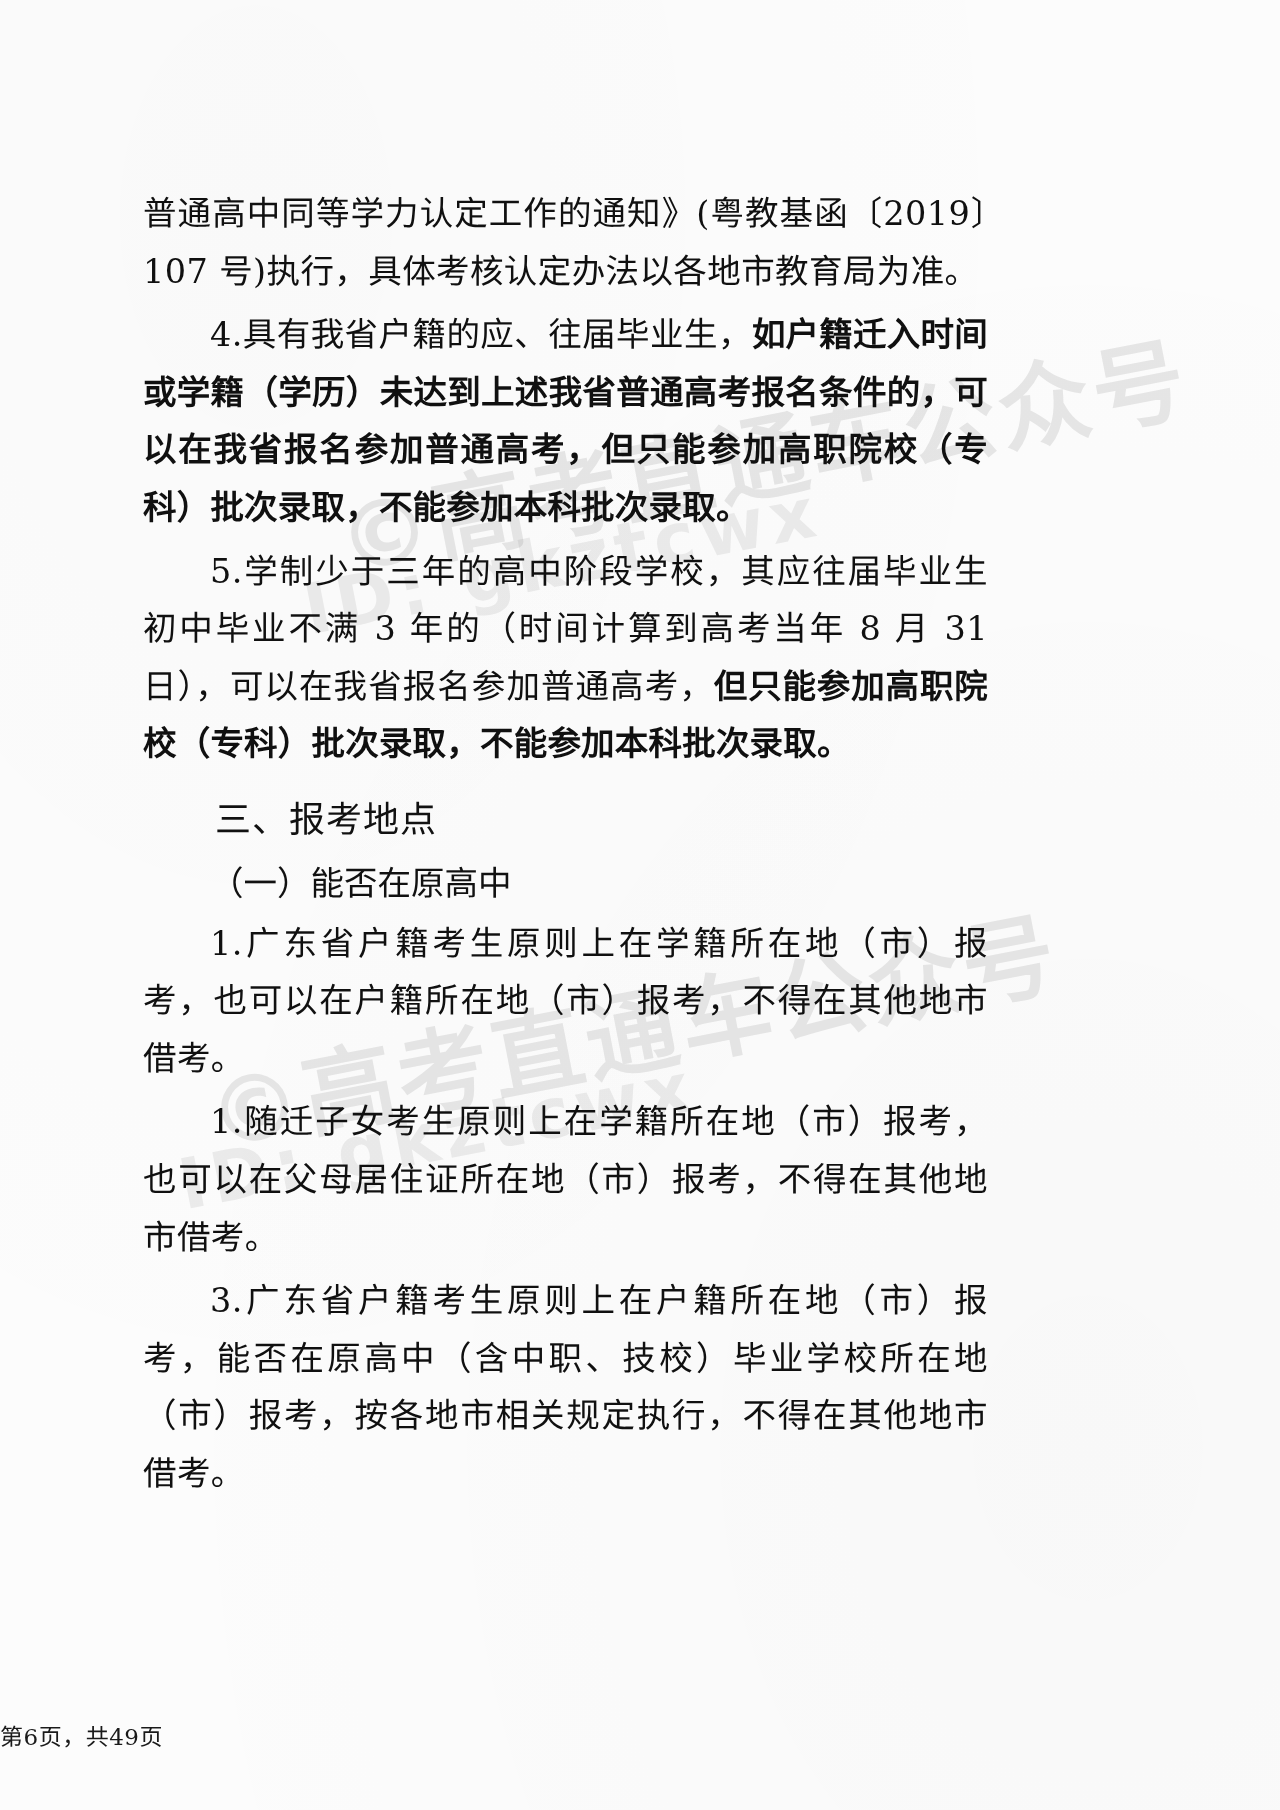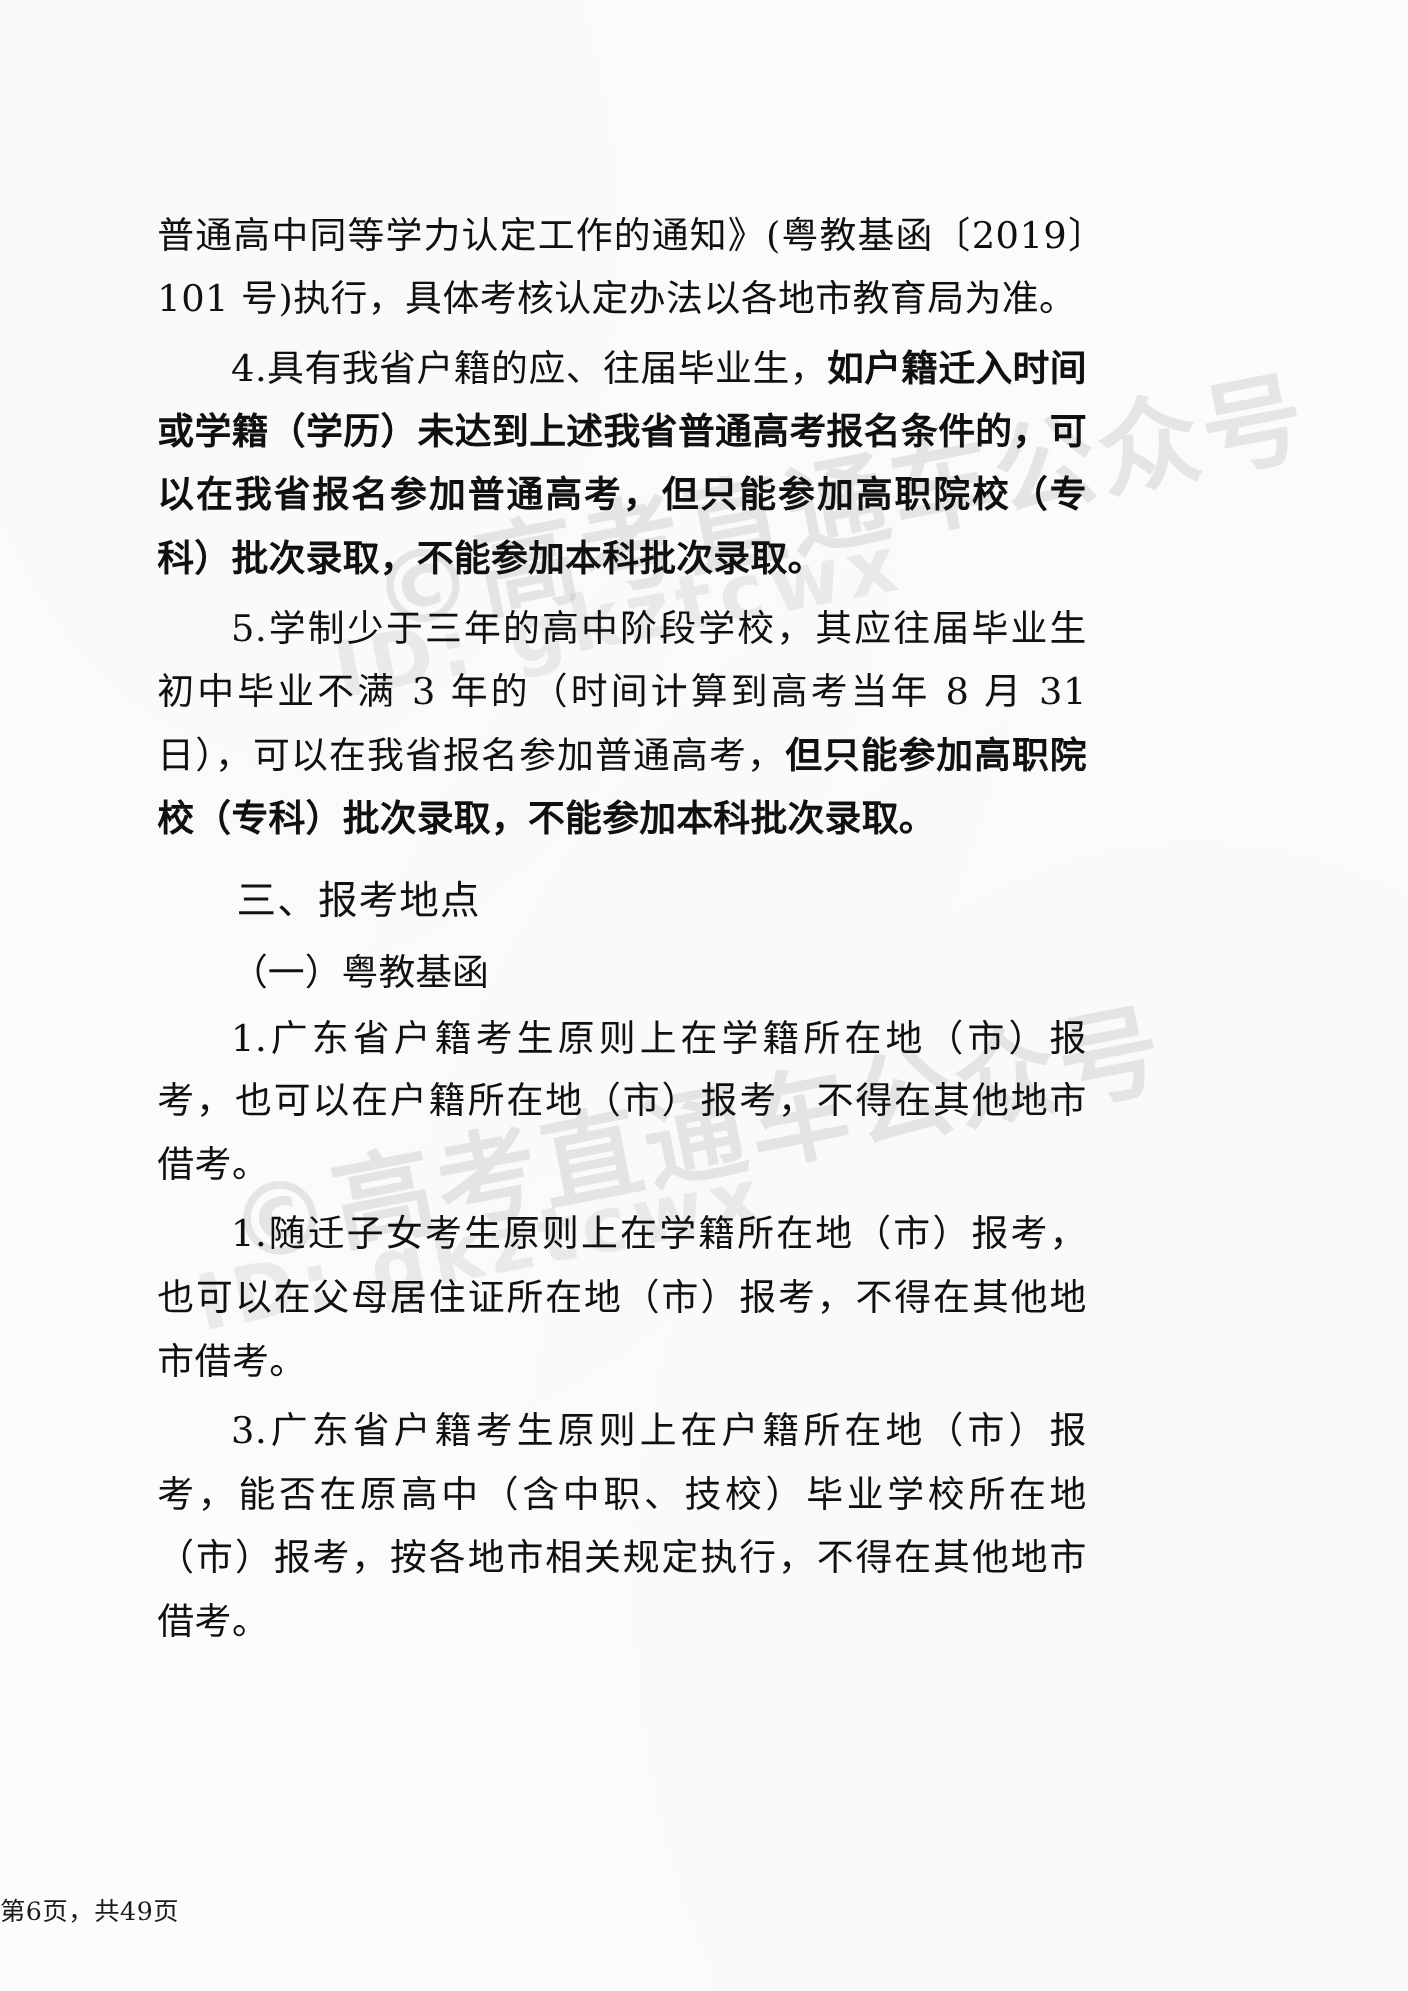--- a/index.html
+++ b/index.html
@@ -135,34 +135,34 @@
   <div class="page-surface"></div>
 
   <div class="wm wm-a">©高考直通车公众号</div>
   <div class="wm wm-a2">ID: gkztcwx</div>
   <div class="wm wm-b">©高考直通车公众号</div>
   <div class="wm wm-b2">ID: gkztcwx</div>
 
   <div class="content">
 
     <p class="para">
-      <span>普通高中同等学力认定工作的通知》(粤教基函〔2019〕101 号)执行，具体考核认定办法以各地市教育局为准。</span>
+      <span>普通高中同等学力认定工作的通知》(粤教基函〔2019〕107 号)执行，具体考核认定办法以各地市教育局为准。</span>
     </p>
 
     <p class="para indent">
       <span>4.具有我省户籍的应、往届毕业生，</span><span class="bold">如户籍迁入时间或学籍（学历）未达到上述我省普通高考报名条件的，可以在我省报名参加普通高考，但只能参加高职院校（专科）批次录取，不能参加本科批次录取。</span>
     </p>
 
     <p class="para indent">
       <span>5.学制少于三年的高中阶段学校，其应往届毕业生初中毕业不满 3 年的（时间计算到高考当年 8 月 31 日），可以在我省报名参加普通高考，</span><span class="bold">但只能参加高职院校（专科）批次录取，不能参加本科批次录取。</span>
     </p>
 
     <p class="heading">三、报考地点</p>
 
-    <p class="subheading">（一）粤教基函</p>
+    <p class="subheading">（一）能否在原高中</p>
 
     <p class="para indent">1.广东省户籍考生原则上在学籍所在地（市）报考，也可以在户籍所在地（市）报考，不得在其他地市借考。</p>
 
     <p class="para indent">1.随迁子女考生原则上在学籍所在地（市）报考，也可以在父母居住证所在地（市）报考，不得在其他地市借考。</p>
 
 
     <p class="para indent">3.广东省户籍考生原则上在户籍所在地（市）报考，能否在原高中（含中职、技校）毕业学校所在地（市）报考，按各地市相关规定执行，不得在其他地市借考。</p>
 
   </div>
 

